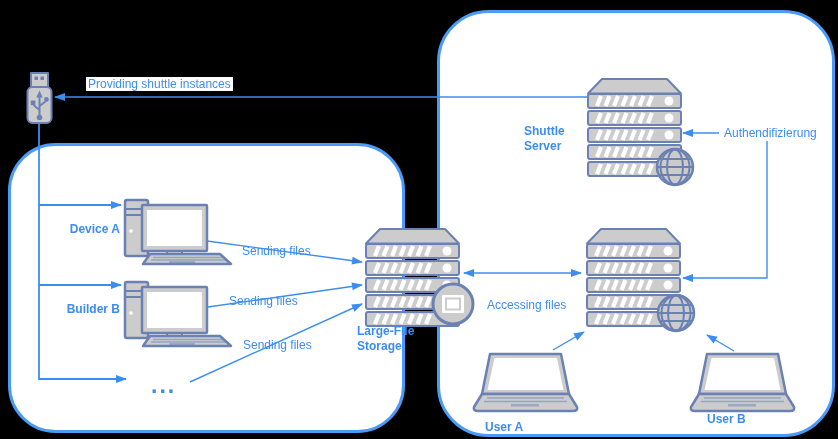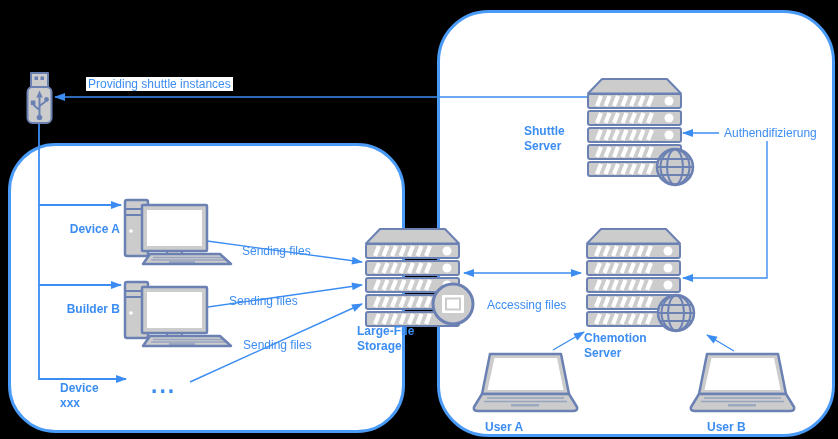--- a/index.html
+++ b/index.html
@@ -149,44 +149,36 @@
 
     <use href="#laptop" transform="translate(474,352)"></use>
     <use href="#laptop" transform="translate(691,352)"></use>
   </svg>
 
 
   <div class="lbl tag" style="left:86px;top:77px;">Providing shuttle instances</div>
 
   <div class="lbl bold right" style="left:48px;top:222px;width:72px;">Device A</div>
   <div class="lbl bold right" style="left:48px;top:302px;width:72px;">Builder B</div>
-  <div class="lbl bold center twoline" style="left:60px;top:381px;width:74px;">
-    <span>Device</span>
-    <span>xxx</span>
-  </div>
   <div class="dots" style="left:151px;top:372px;">...</div>
 
   <div class="lbl" style="left:242px;top:244px;">Sending files</div>
   <div class="lbl" style="left:229px;top:294px;">Sending files</div>
   <div class="lbl" style="left:243px;top:338px;">Sending files</div>
 
   <div class="lbl bold center twoline" style="left:357px;top:324px;width:96px;">
     <span>Large-File</span>
     <span>Storage</span>
   </div>
 
   <div class="lbl bold center twoline" style="left:524px;top:124px;width:64px;">
     <span>Shuttle</span>
     <span>Server</span>
   </div>
 
   <div class="lbl tag" style="left:485px;top:266px;margin-top:32px;">Accessing files</div>
   <div class="lbl tag" style="left:722px;top:126px;">Authendifizierung</div>
 
-  <div class="lbl bold center twoline" style="left:584px;top:331px;width:98px;">
-    <span>Chemotion</span>
-    <span>Server</span>
-  </div>
 
   <div class="lbl bold center" style="left:485px;top:412px;width:72px;margin-top:8px;">User A</div>
-  <div class="lbl bold center" style="left:707px;top:412px;width:72px;margin-top:8px;">User B</div>
+  <div class="lbl bold center" style="left:707px;top:412px;width:72px;">User B</div>
 
 </div>
 
 </body></html>

